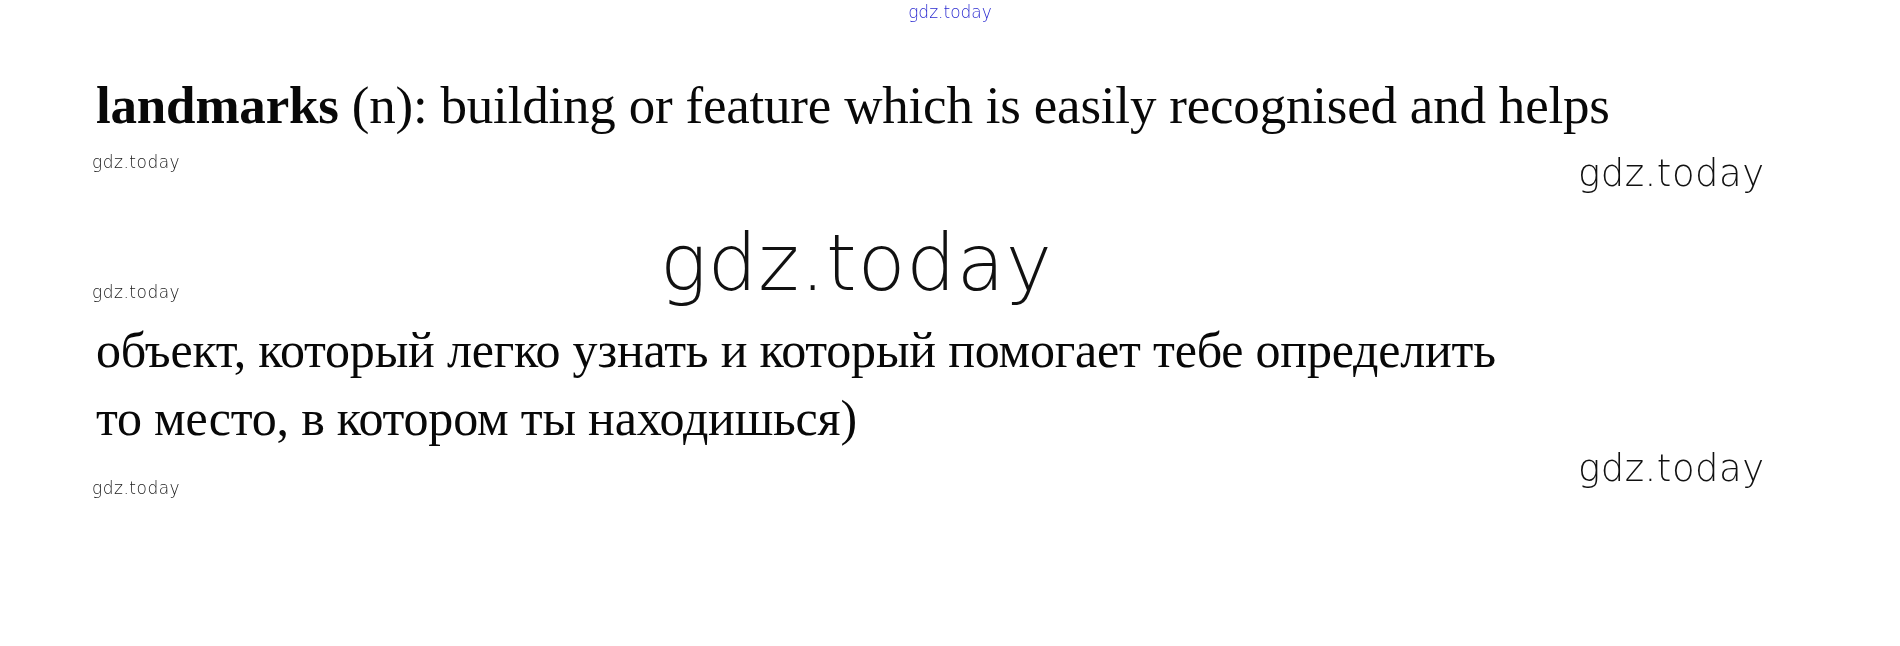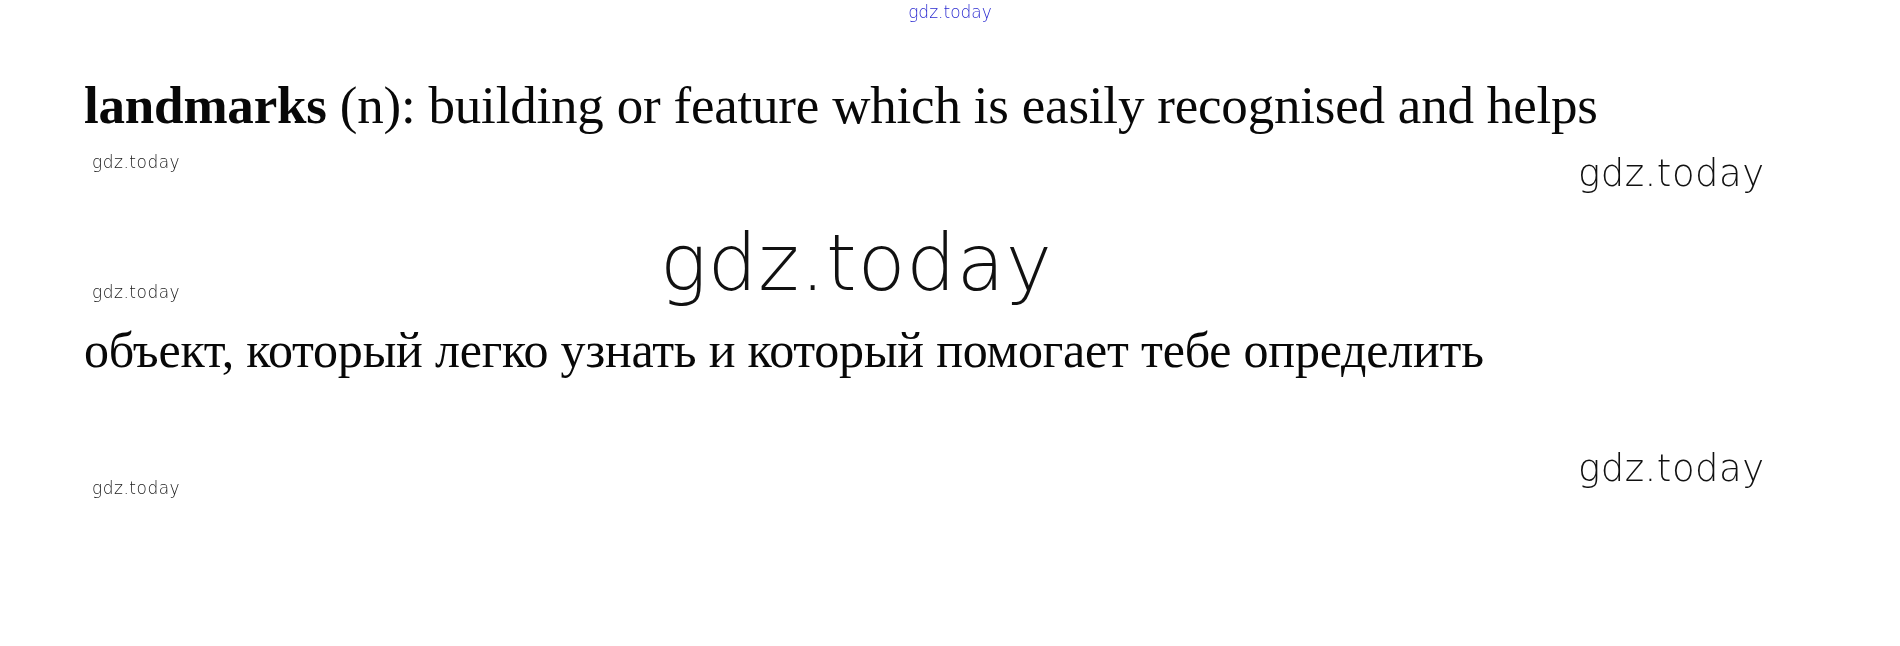--- a/index.html
+++ b/index.html
@@ -68,21 +68,21 @@
   
   .text-layer {
     position: absolute;
     left: 0;
     top: 0;
     width: 1900px;
     height: 646px;
   }
   .line {
     position: absolute;
-    left: 84px;
+    left: 96px;
     white-space: nowrap;
     font-family: "Liberation Serif", serif;
     color: #080808;
   }
   .line-en {
     font-size: 53px;
     line-height: 1.05;
     letter-spacing: -0.2px;
   }
   .line-ru {
@@ -110,20 +110,21 @@
   <div class="text-layer">
 
     <div class="line line-en en-1">
       <span class="headword">landmarks</span><span>&nbsp;</span><span>(n):</span><span>&nbsp;</span><span>building or feature which is easily recognised and helps</span>
     </div>
 
 
 
     <div class="line line-ru ru-2">объект, который легко узнать и который помогает тебе определить</div>
 
+    <div class="line line-ru ru-3">то место, в котором ты находишься)</div>
   </div>
 
   <div class="wm wm-big">gdz.today</div>
 
   <div class="wm wm-mid-1">gdz.today</div>
 
   <div class="wm wm-mid-2">gdz.today</div>
 
   <div class="wm wm-small-1">gdz.today</div>
 

